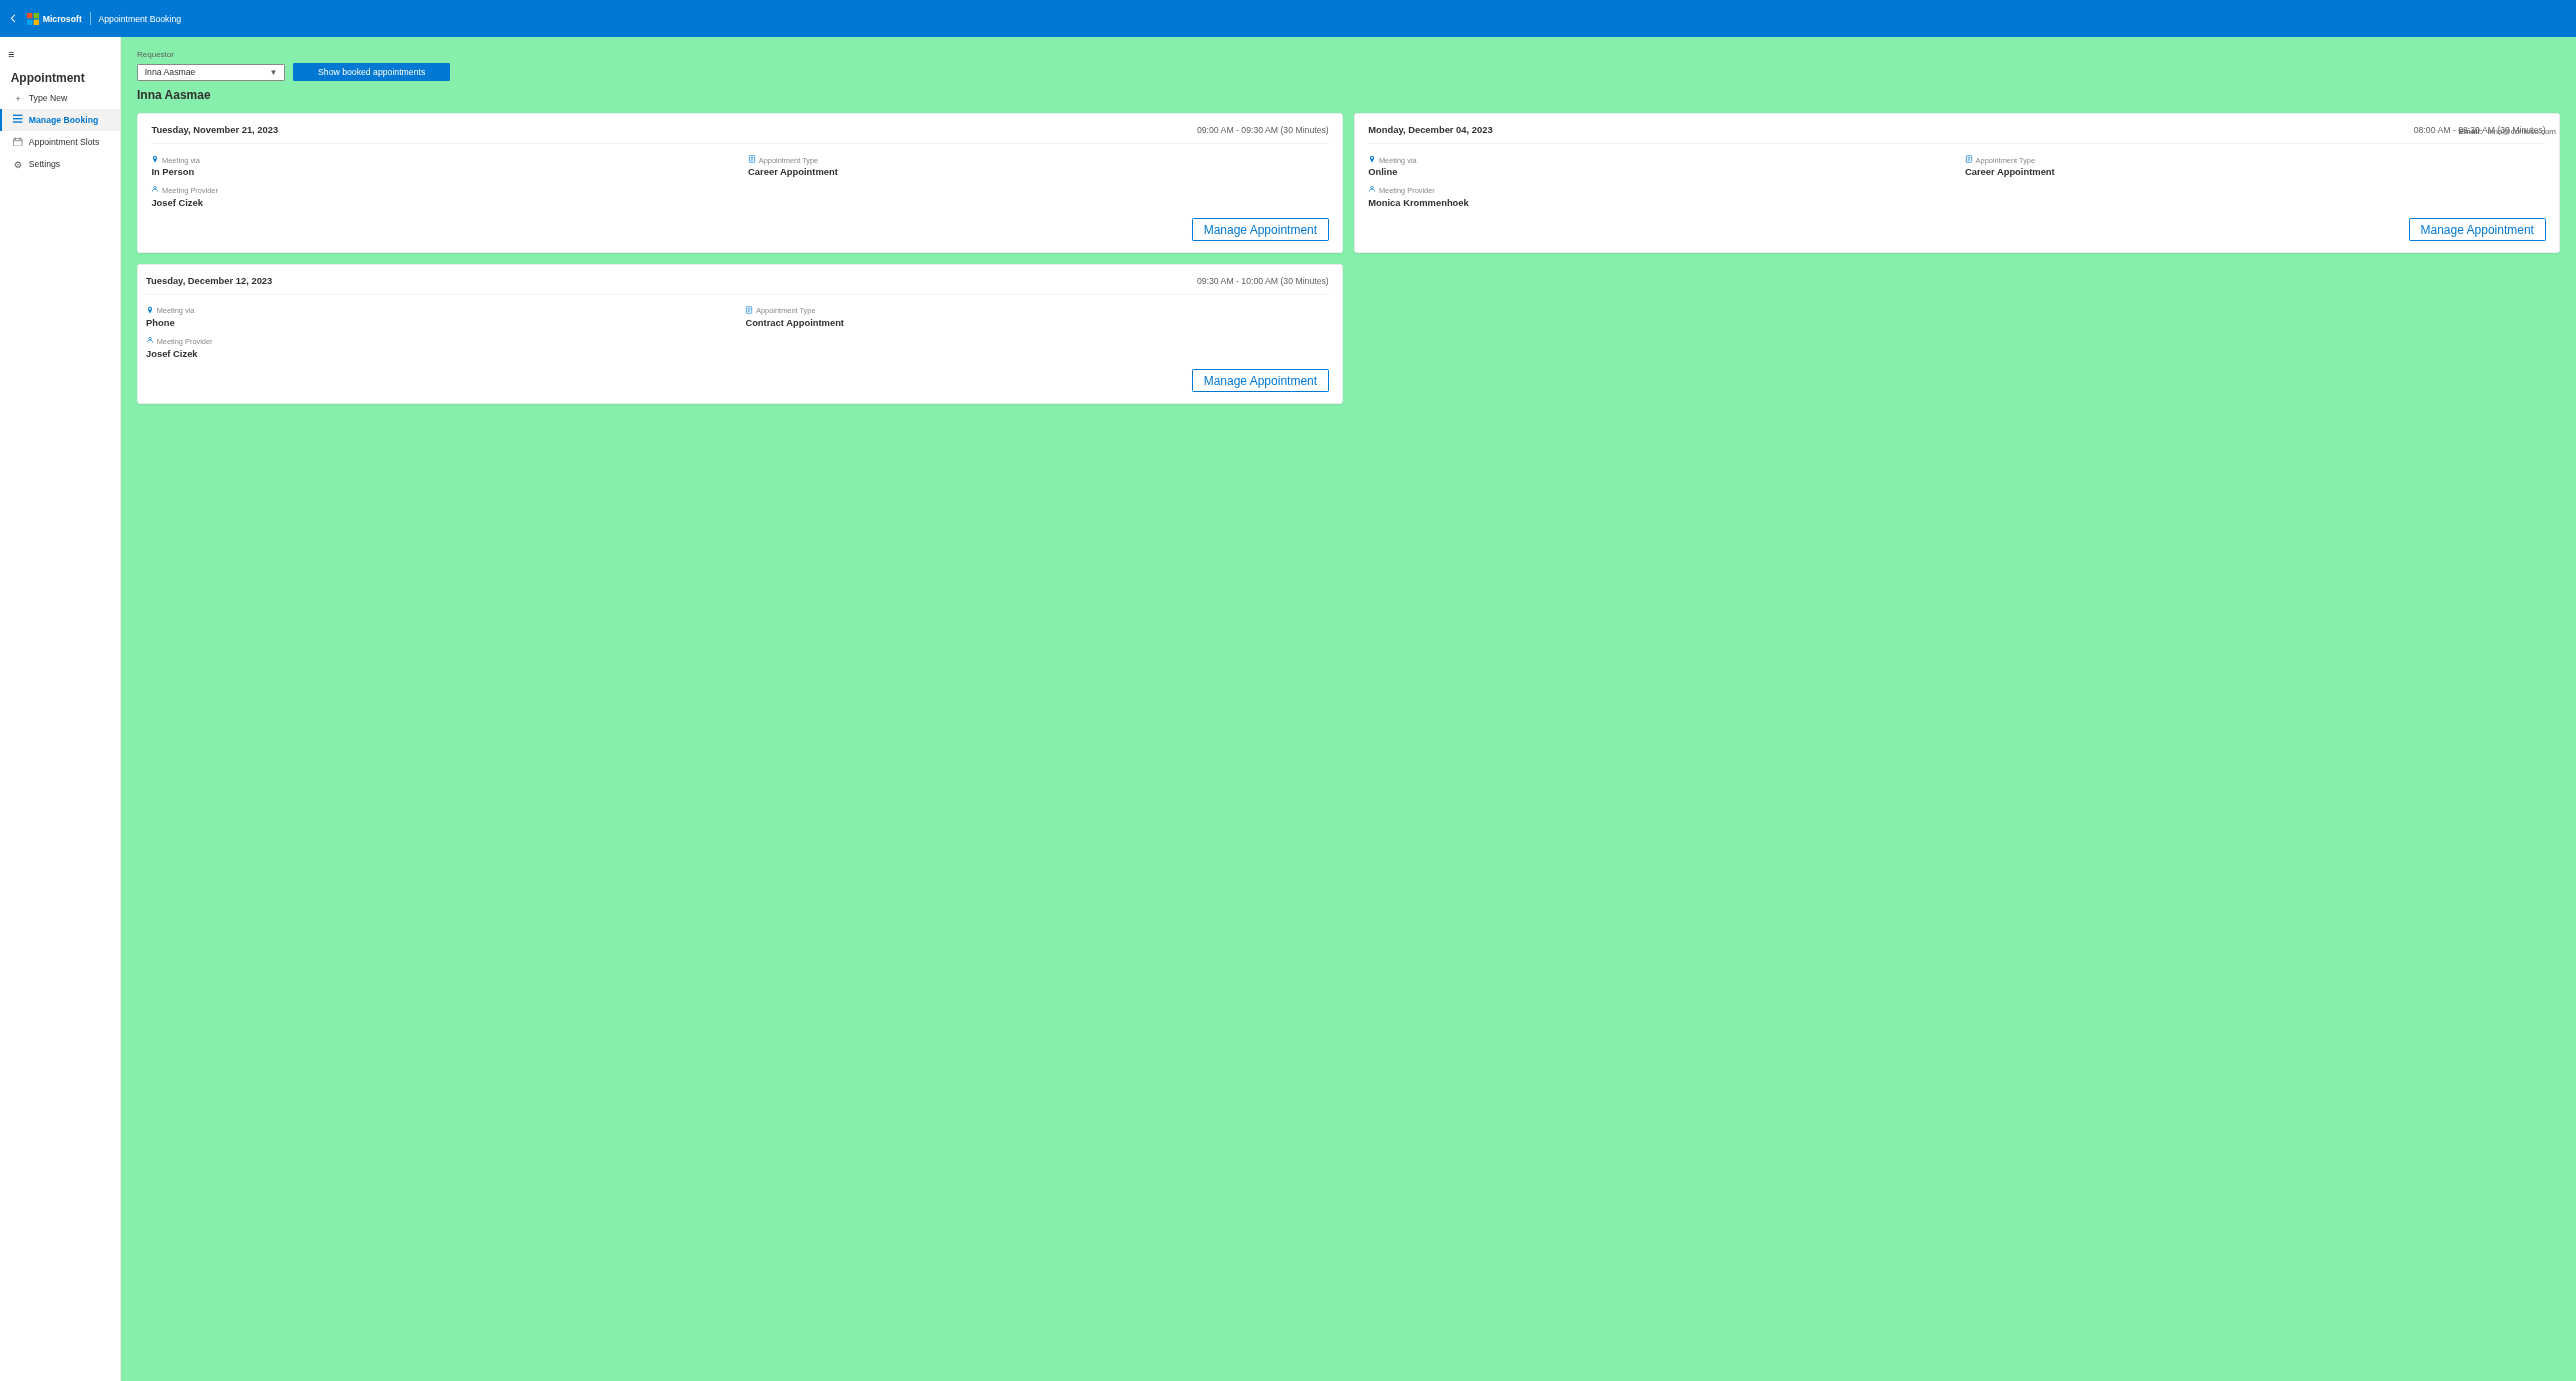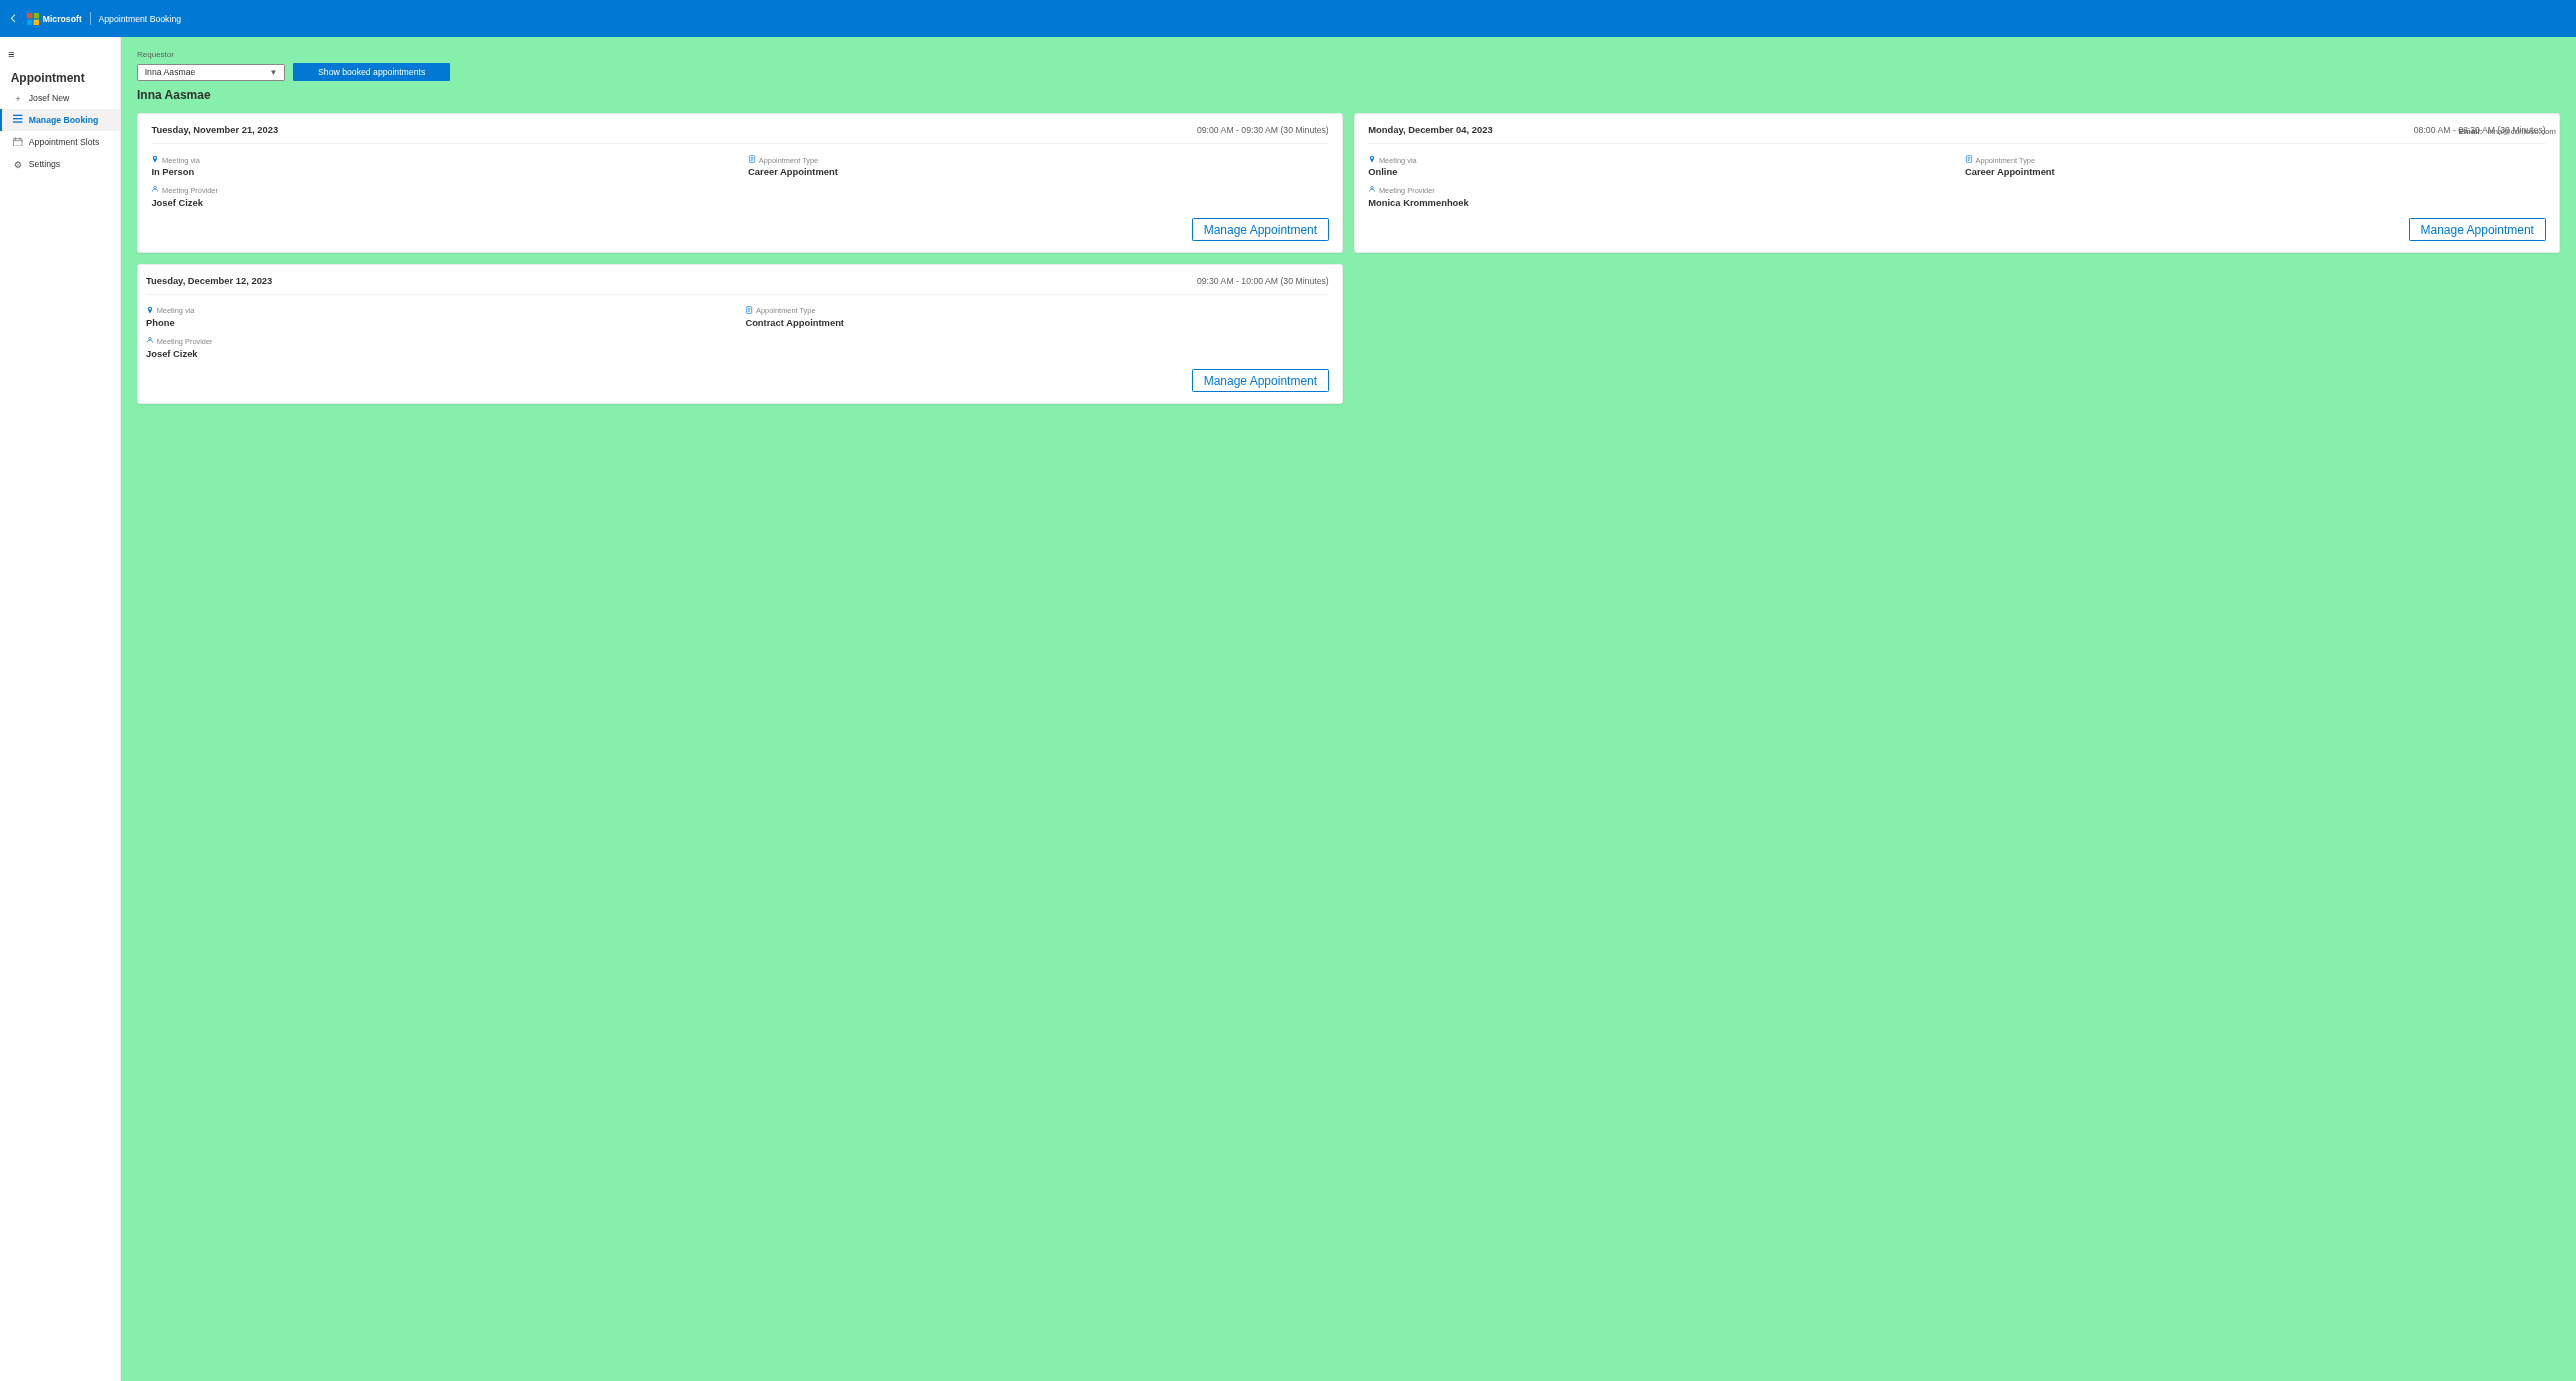--- a/index.html
+++ b/index.html
@@ -258,21 +258,21 @@
 <div class="layout">
 
   <div class="sidebar">
     <div class="sidebar-hamburger">
       <span>≡</span>
     </div>
     <div class="sidebar-section-title">Appointment</div>
 
     <div class="sidebar-item">
       <span class="sidebar-icon">+</span>
-      <span>Josef New</span>
+      <span>Type New</span>
     </div>
     <div class="sidebar-item active">
       <span class="sidebar-icon">
         <svg width="9.4" height="9.4" viewBox="0 0 14 14" fill="none" xmlns="http://www.w3.org/2000/svg">
           <rect x="0" y="1" width="14" height="2" fill="#0078d4"></rect>
           <rect x="0" y="6" width="14" height="2" fill="#0078d4"></rect>
           <rect x="0" y="11" width="14" height="2" fill="#0078d4"></rect>
         </svg>
       </span>
       <span>Manage Booking</span>

